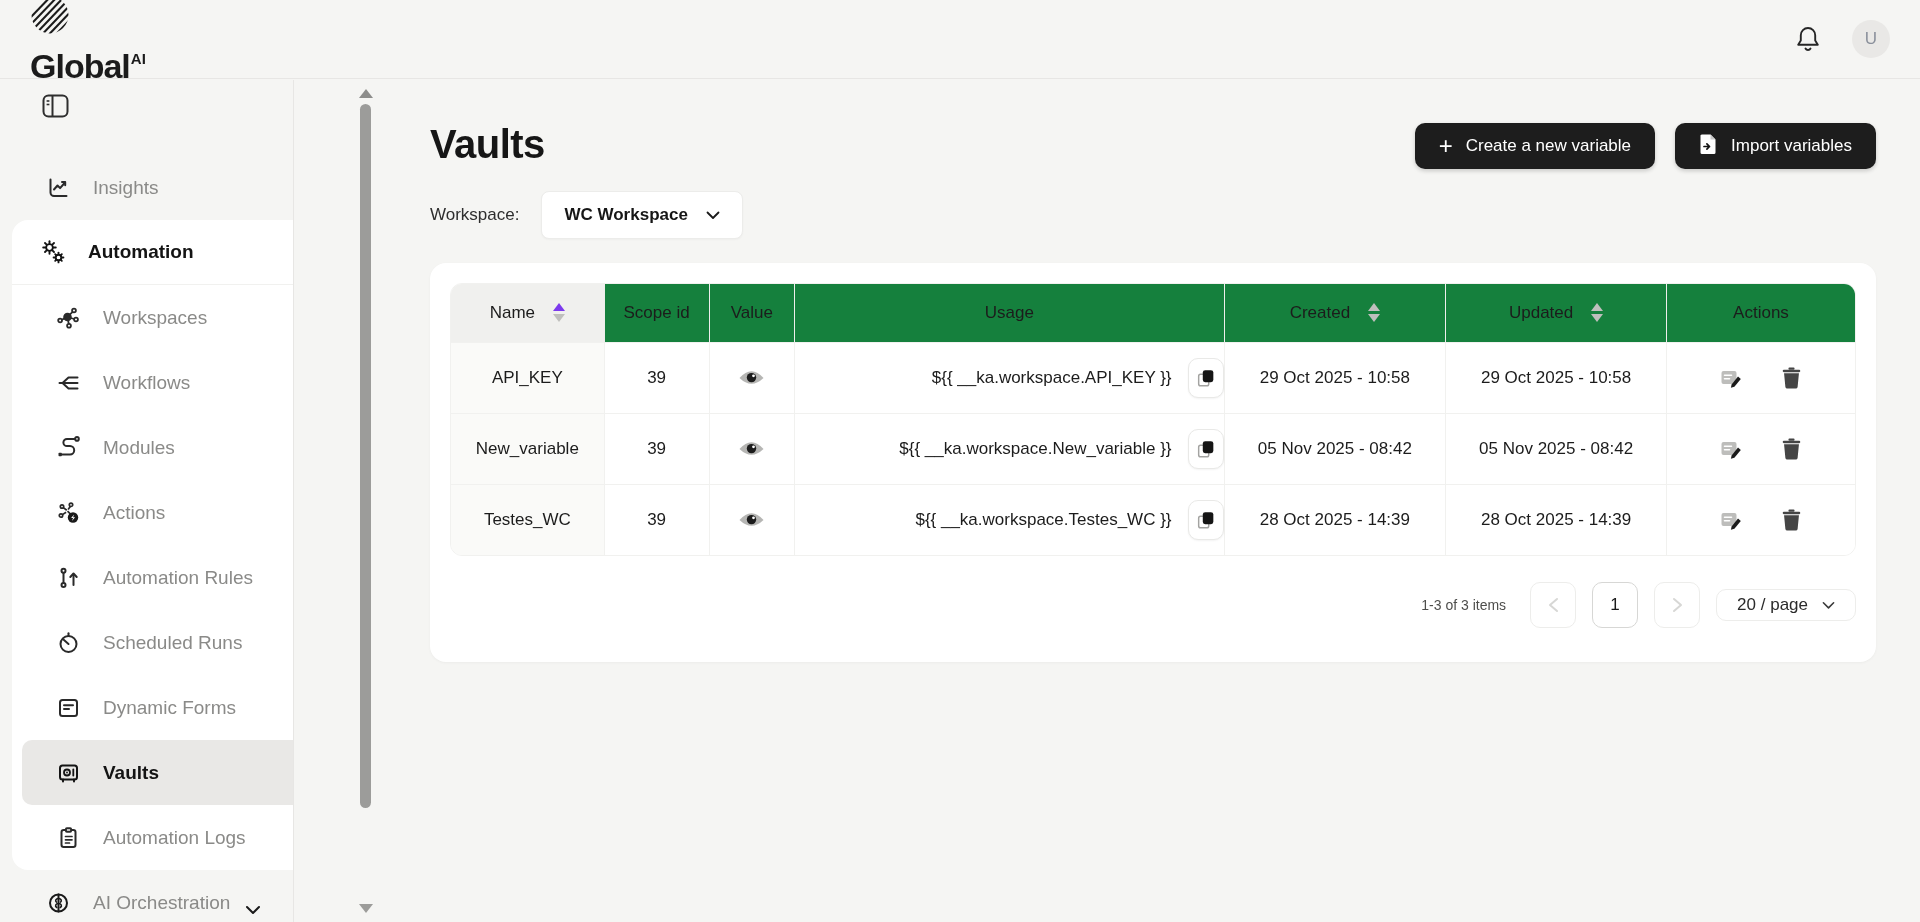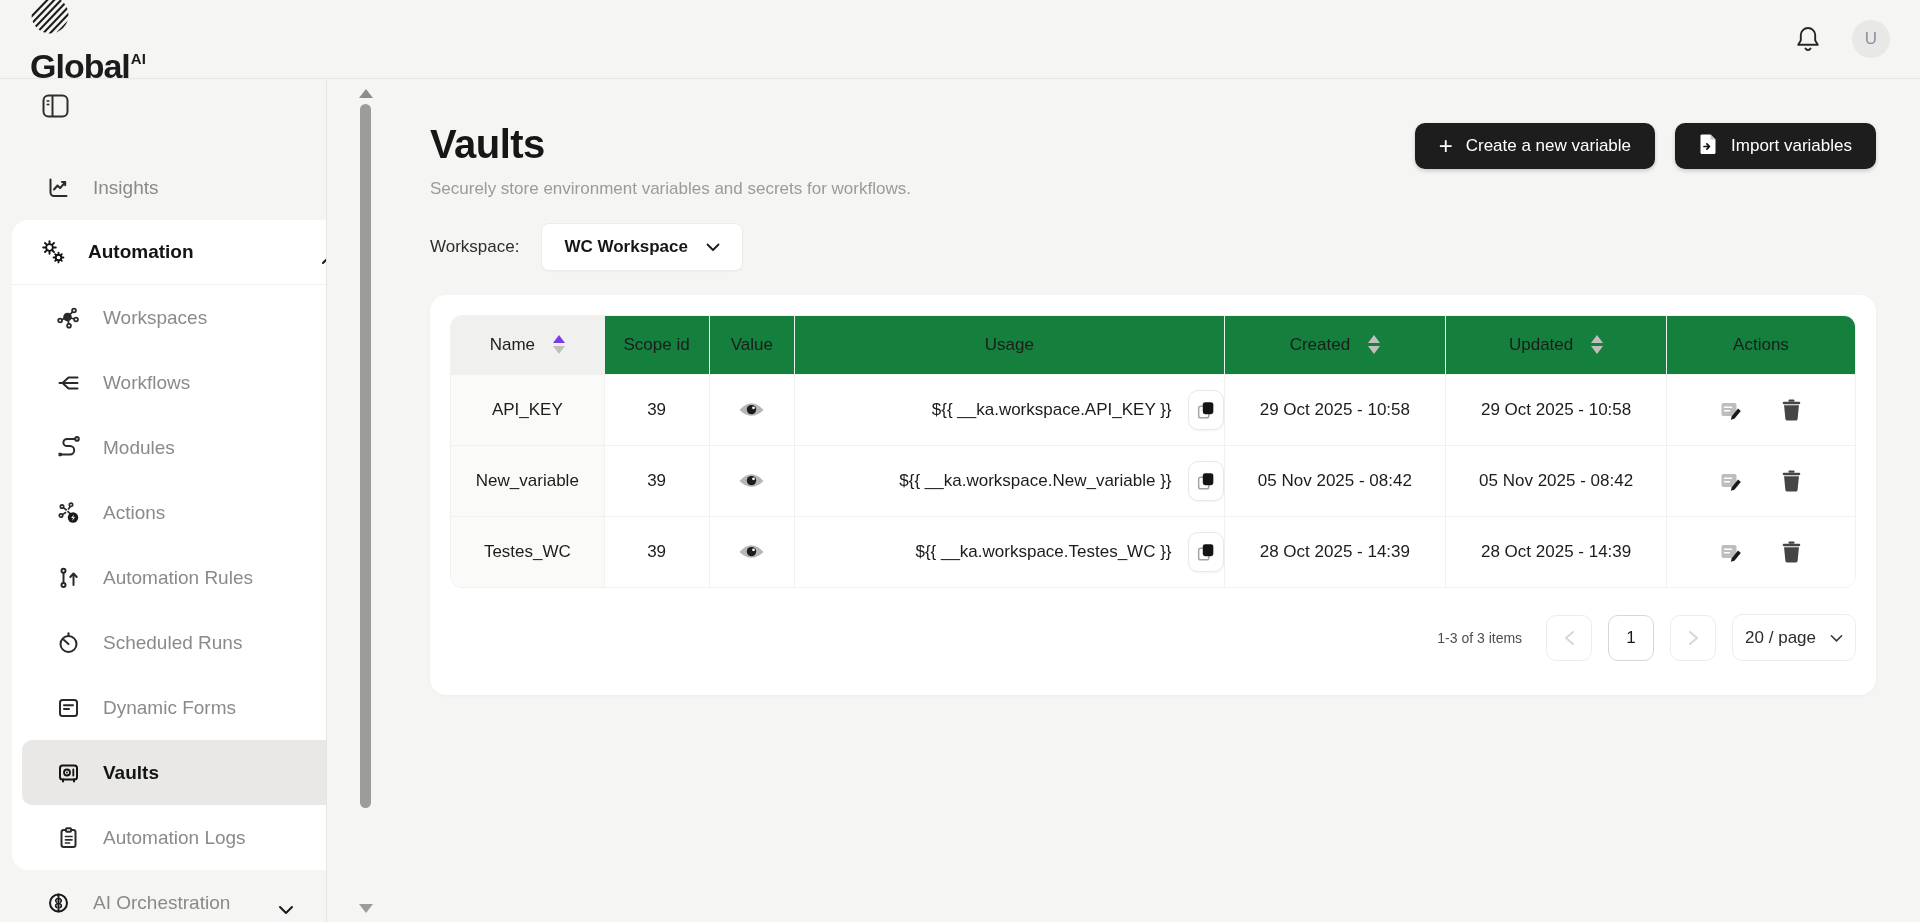--- a/index.html
+++ b/index.html
@@ -11,21 +11,21 @@
   .brand { display:flex; align-items:flex-start; gap:0;flex-direction:column; }
   .brand svg { margin-top:2px; }
   .brand-text { font-size:34px; font-weight:700; letter-spacing:-1px; color:#1b1b1b; line-height:40px; }
   .brand-sup { font-size:15px; font-weight:700; color:#1b1b1b; margin-left:1px; vertical-align:14px; letter-spacing:0; }
   .topbar-right { display:flex; align-items:center; gap:30px; }
   .bell-btn { background:none; border:none; cursor:pointer; display:flex; }
   .avatar { width:38px; height:38px; border-radius:50%; background:#e9e8e6; display:flex; align-items:center; justify-content:center; font-size:17px; color:#8b919c; border:none; cursor:pointer; }
 
   
   .sidebar { position:absolute; top:80px; left:0; width:376px; bottom:0; background:#f5f5f3; }
-  .sidebar-inner { position:absolute; top:0; left:0; width:327px; height:100%; border-right:1px solid #e7e6e4; overflow:hidden; }
+  .sidebar-inner { position:absolute; top:0; left:0; width:294px; height:100%; border-right:1px solid #e7e6e4; overflow:hidden; }
   .collapse-btn { background:none; border:none; cursor:pointer; margin:14px 0 0 42px; display:inline-flex; }
   .nav { margin-top:33px; }
   .nav-item { height:65px; display:flex; align-items:center; gap:22px; padding-left:45px; cursor:pointer; font-size:19px; color:#8a8a88; }
   .nav-item .ico { width:26px; display:flex; justify-content:center; flex:0 0 26px; }
   .nav-group { background:#ffffff; border-radius:16px; margin-left:12px; width:345px; }
   .nav-group .group-head { padding-left:28px; font-weight:700; color:#141414; border-bottom:1px solid #f1f1ef; position:relative; }
   .nav-group .group-head .chev { position:absolute; right:20px; top:28px; }
   .nav-sub { padding-left:43px; }
   .nav-sub.active { background:#e9e8e6; border-radius:10px; margin:0 10px; padding-left:33px; font-weight:700; color:#141414; }
   .nav-bottom { position:relative; }
@@ -67,21 +67,21 @@
   .copy-btn { width:36px; height:40px; background:#fff; border:1px solid #e9e9e7; border-radius:10px; display:flex; align-items:center; justify-content:center; cursor:pointer; box-shadow:0 1px 2px rgba(0,0,0,0.05); }
   .actions-wrap { display:flex; align-items:center; justify-content:center; gap:38px; }
   .icon-btn { background:none; border:none; cursor:pointer; display:inline-flex; }
 
   
   .pager { display:flex; align-items:center; justify-content:flex-end; gap:16px; margin-top:26px; }
   .pager-summary { font-size:14px; color:#4e4e4c; margin-right:8px; }
   .pg-btn { width:46px; height:46px; background:#fff; border:1px solid #ededeb; border-radius:10px; display:flex; align-items:center; justify-content:center; cursor:pointer; font-size:17px; color:#1a1a1a; }
   .pg-btn.disabled { cursor:default; }
   .pg-btn.page-active { border-color:#d7d7d5; }
-  .pg-size { width:auto; padding:0 12px; gap:14px; height:47px; color:#2b2b2b; }
+  .pg-size { width:auto; padding:0 20px; gap:14px; height:32px; color:#2b2b2b; }
 </style>
 </head>
 <body>
 
 <header class="topbar">
   <div class="brand">
     <span>
       <svg width="40" height="40" viewBox="0 0 40 40">
         <defs>
             <clipPath id="cp">
@@ -312,21 +312,20 @@
 
   <div class="sb-strip">
     <div class="sb-up"></div>
     <div class="sb-thumb"></div>
     <div class="sb-down"></div>
   </div>
 </aside>
 
 <main class="main">
   <h1 class="page-title">Vaults</h1>
-  <p class="page-sub">Securely store environment variables and secrets for workflows.</p>
 
   <div class="ws-row">
     <span class="ws-label">Workspace:</span>
     <button class="ws-select">
       <span>WC Workspace</span>
       <span>
         <svg width="14" height="9" viewBox="0 0 14 9" fill="none" stroke="#1a1a1a" stroke-width="1.8" stroke-linecap="round" stroke-linejoin="round">
             <polyline points="1.5,1.5 7,7 12.5,1.5"></polyline>
           </svg>
       </span>

